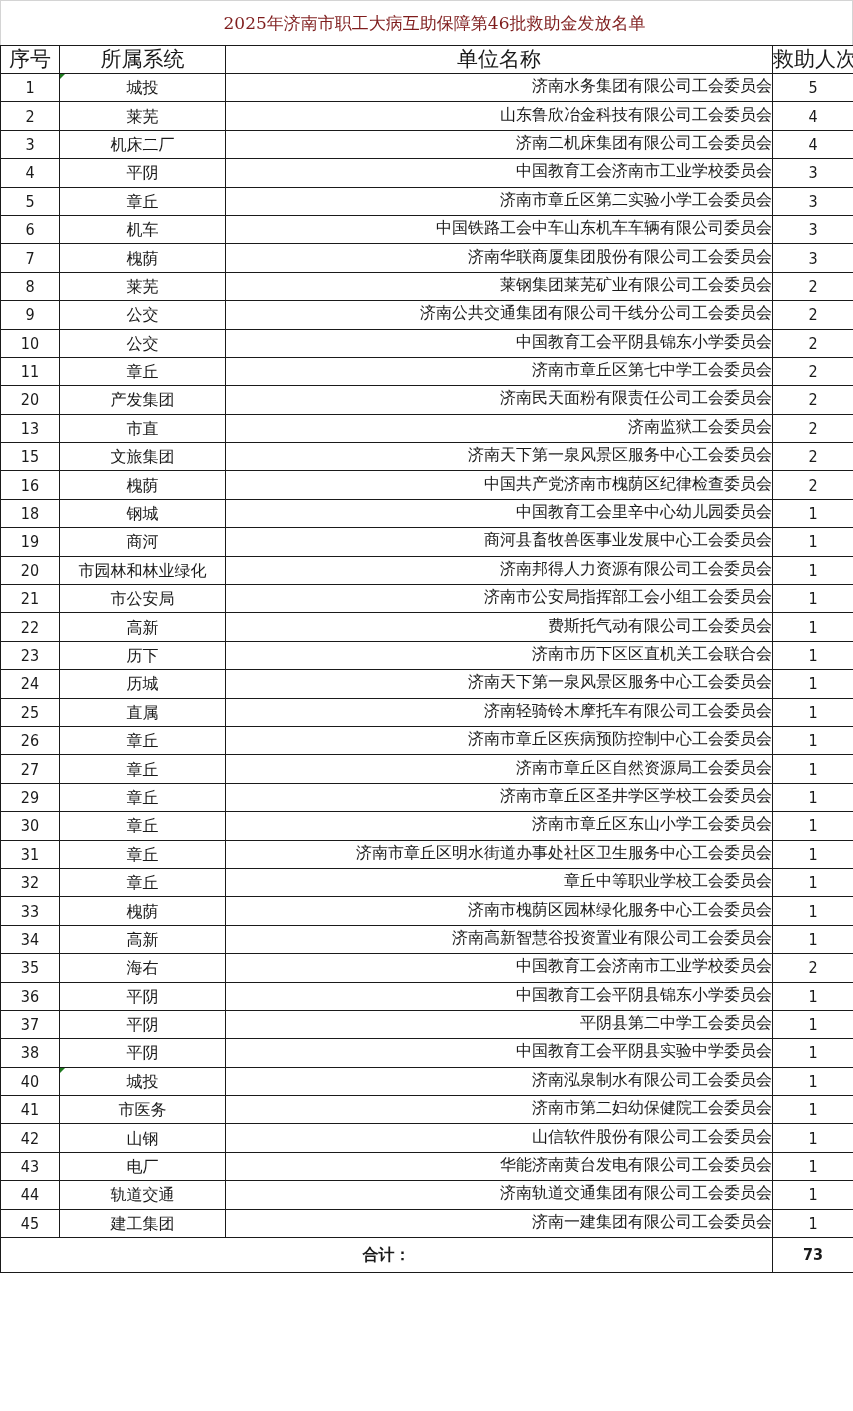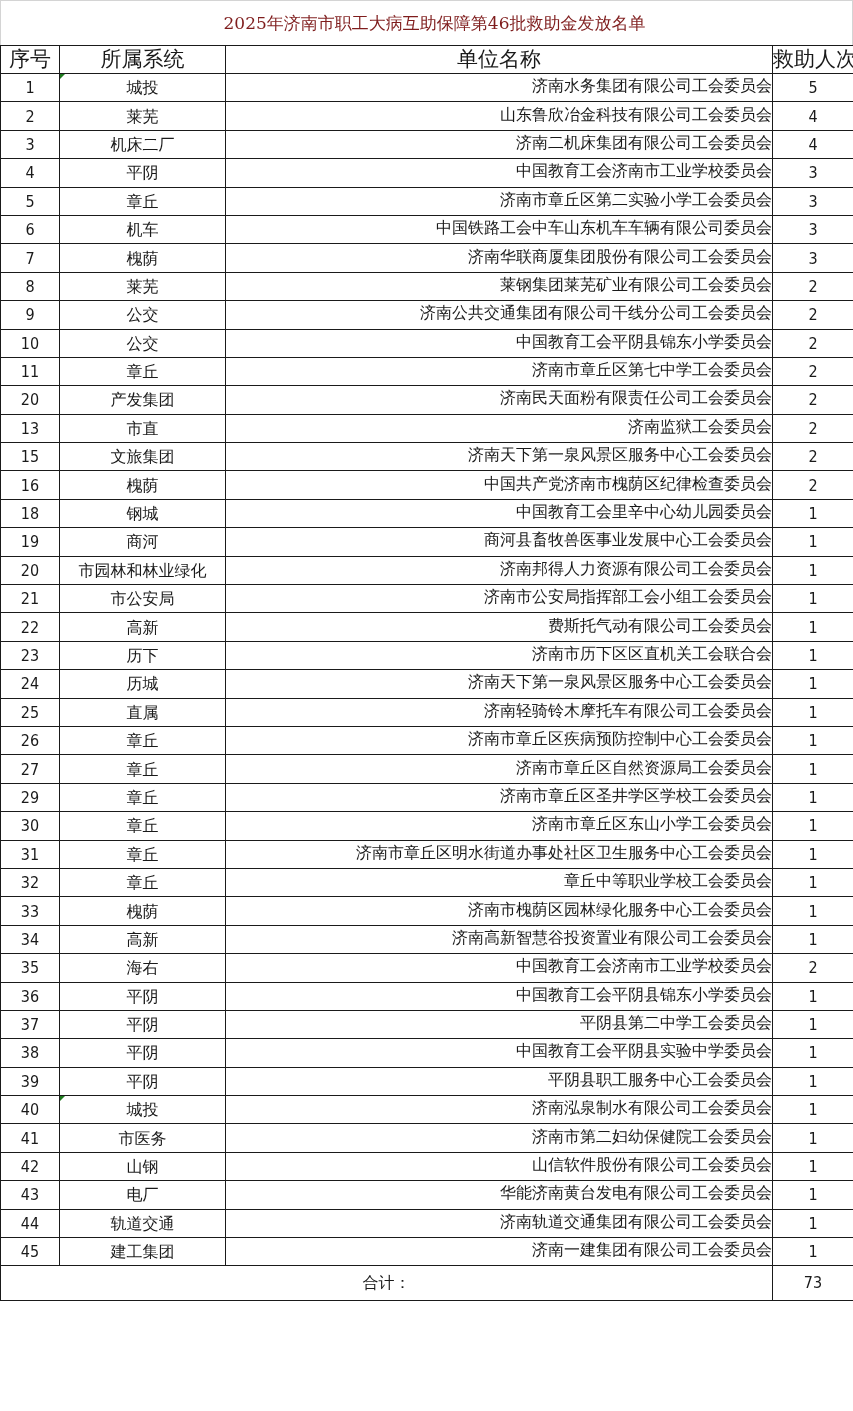--- a/index.html
+++ b/index.html
@@ -16,21 +16,21 @@
     td, th { border: 1.5px solid #1a1a1a; padding: 0; overflow: hidden; white-space: nowrap;
              font-size: 16px; font-weight: normal; height: 27.4px; line-height: 27px; }
     th { font-weight: normal; font-size: 21px; height: 26.5px; }
     col.c-no { width: 59px; }
     col.c-sys { width: 166px; }
     col.c-unit { width: 547px; }
     col.c-cnt { width: 81px; }
     .center { text-align: center; }
     .left { text-align: right; padding-left: 2px; font-family: Liberation Mono, monospace; }
     .num { font-family: "DejaVu Sans Condensed", "DejaVu Serif", serif; }
-    .total-row td { height: 34px; line-height: 34px; }
+    .total-row td { height: 34px; line-height: 34px; font-weight: bold; }
     .marker { position: relative; }
     .marker::before { content: ""; position: absolute; left: 0; top: 0; width: 0; height: 0;
                       border-top: 5px solid #1e7a1e; border-right: 5px solid transparent; }
   </style>
 </head>
 <body>
 
 <div class="sheet">
   <div class="title-cell">2025年济南市职工大病互助保障第46批救助金发放名单</div>
   <table>
@@ -253,26 +253,20 @@
           <td class="left">平阴县第二中学工会委员会</td>
           <td class="center num">1</td>
         </tr>
         <tr>
           <td class="center num">38</td>
           <td class="center">平阴</td>
           <td class="left">中国教育工会平阴县实验中学委员会</td>
           <td class="center num">1</td>
         </tr>
         <tr>
-          <td class="center num">39</td>
-          <td class="center">平阴</td>
-          <td class="left">平阴县职工服务中心工会委员会</td>
-          <td class="center num">1</td>
-        </tr>
-        <tr>
           <td class="center num">40</td>
           <td class="center marker">城投</td>
           <td class="left">济南泓泉制水有限公司工会委员会</td>
           <td class="center num">1</td>
         </tr>
         <tr>
           <td class="center num">41</td>
           <td class="center">市医务</td>
           <td class="left">济南市第二妇幼保健院工会委员会</td>
           <td class="center num">1</td>

